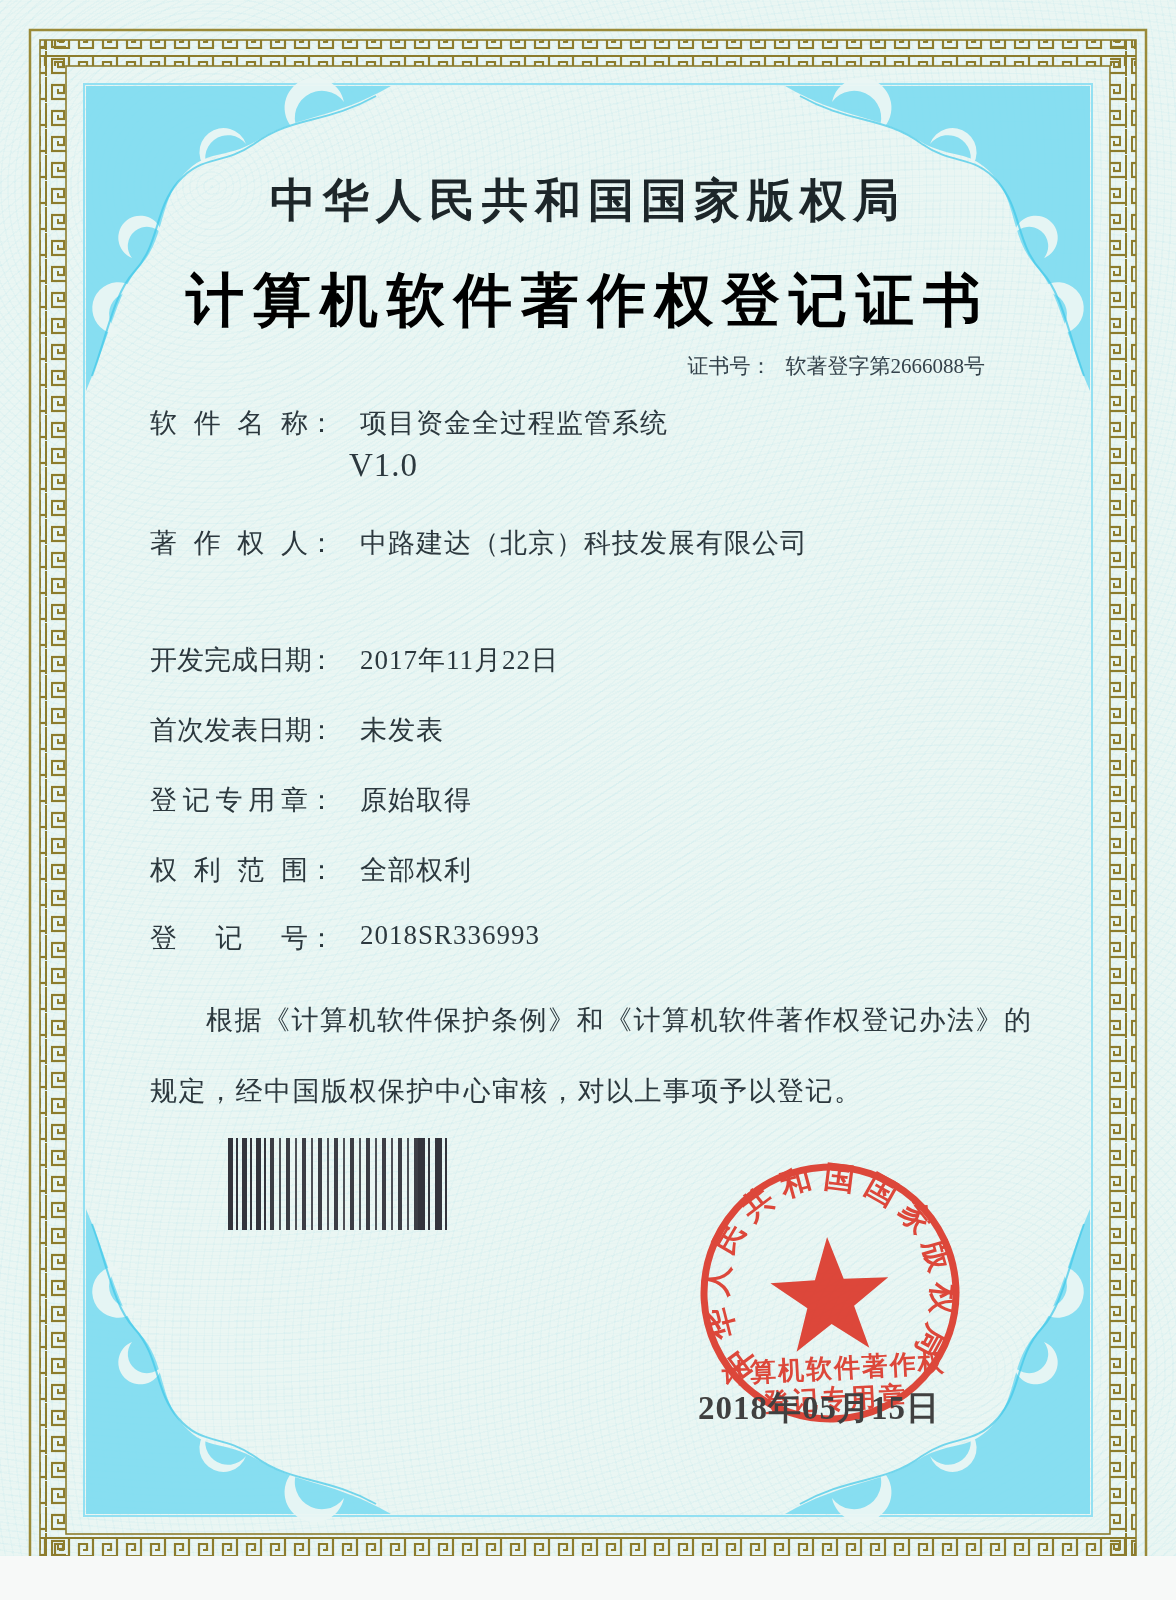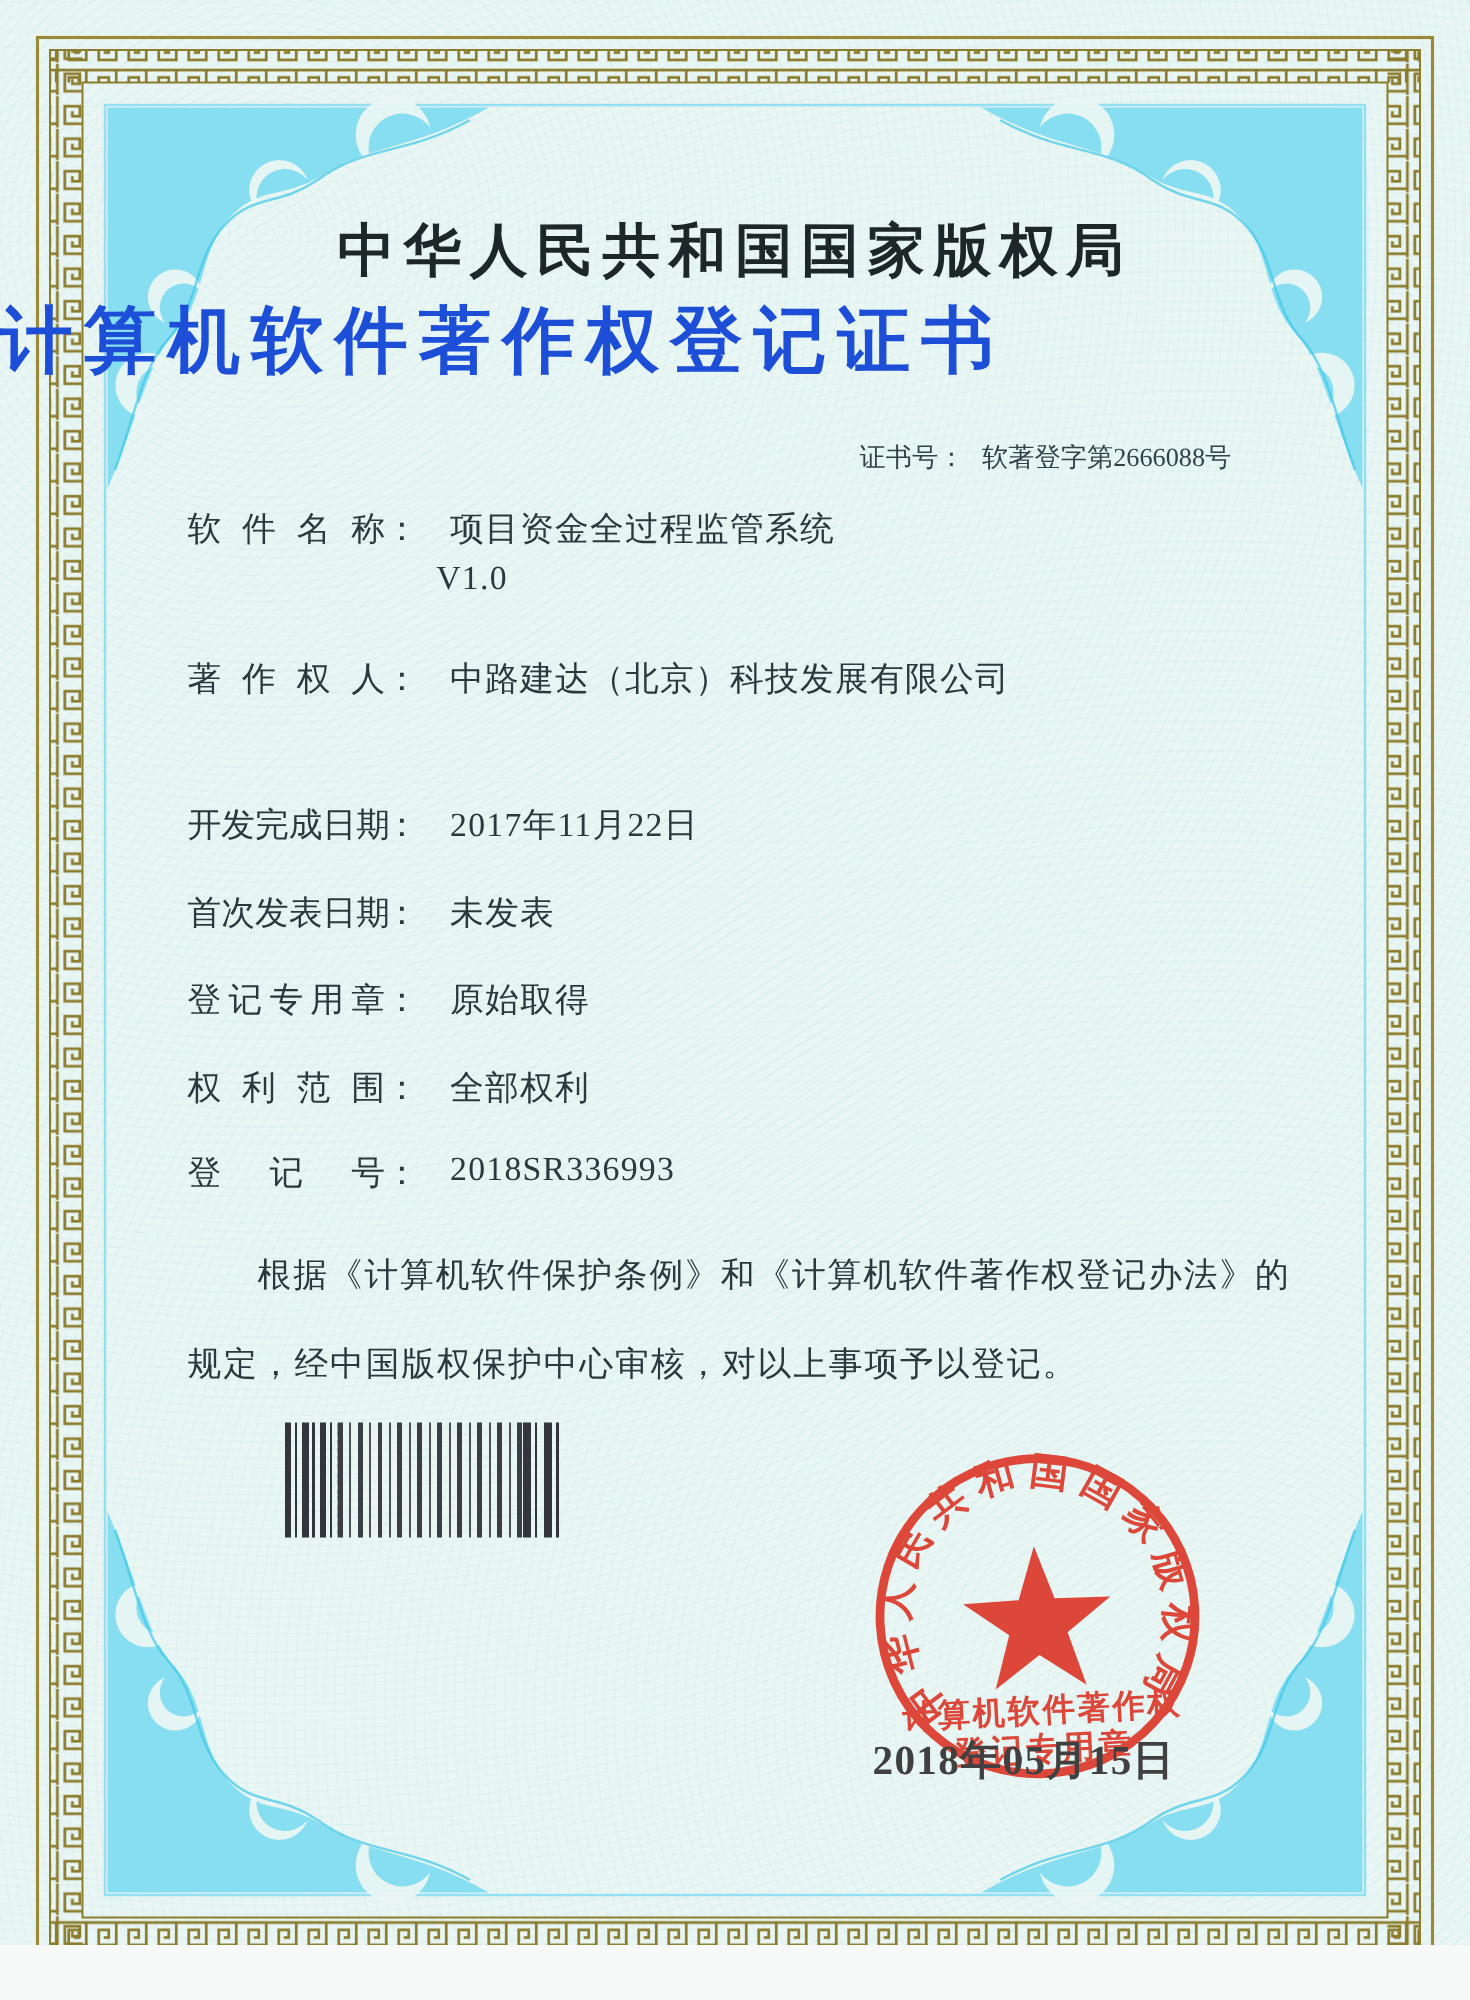--- a/index.html
+++ b/index.html
@@ -20,33 +20,33 @@
       repeating-radial-gradient(circle at 82% 88%, rgba(96,195,218,.05) 0 1.5px, transparent 1.5px 8px),
       repeating-linear-gradient(0deg, rgba(120,205,225,.035) 0 1px, transparent 1px 6px);
   }
   .frame-svg{position:absolute;inset:0;pointer-events:none;}
   .abs{position:absolute;white-space:nowrap;}
   .authority{
     top:170px;left:0;width:100%;text-align:center;
     font-size:46px;font-weight:700;letter-spacing:7px;color:#1d2629;
   }
   .main-title{
-    top:234px;left:0;width:100%;text-align:left;
-    font-size:58px;font-weight:900;letter-spacing:9px;color:#1d4ed8;
+    top:262px;left:0;width:100%;text-align:center;
+    font-size:58px;font-weight:900;letter-spacing:9px;color:#000000;
   }
   .certno{top:352px;right:191px;font-size:21px;color:#33414a;}
   .certno .cv{margin-left:14px;}
   .frow{left:150px;font-size:27px;color:#2c383e;}
   .flabel{
     display:inline-block;width:158px;vertical-align:top;
     text-align:justify;text-align-last:justify;
   }
   .fcolon{display:inline-block;vertical-align:top;}
   .fvalue{display:inline-block;vertical-align:top;margin-left:25px;letter-spacing:1px;}
-  .vline{left:349px;font-size:27px;color:#2c383e;letter-spacing:1px;}
+  .vline{left:349px;font-size:33px;color:#2c383e;letter-spacing:1px;}
   .stmt{font-size:27px;color:#2c383e;letter-spacing:1.5px;}
   .barcode{
     left:228px;top:1138px;width:224px;height:92px;
     display:flex;
   }
   .bc-left,.bc-right{height:100%;}
   .bc-left{
     width:42px;
     background:repeating-linear-gradient(90deg,#33343c 0 5px,transparent 5px 8px,#33343c 8px 10px,transparent 10px 14px);
   }

